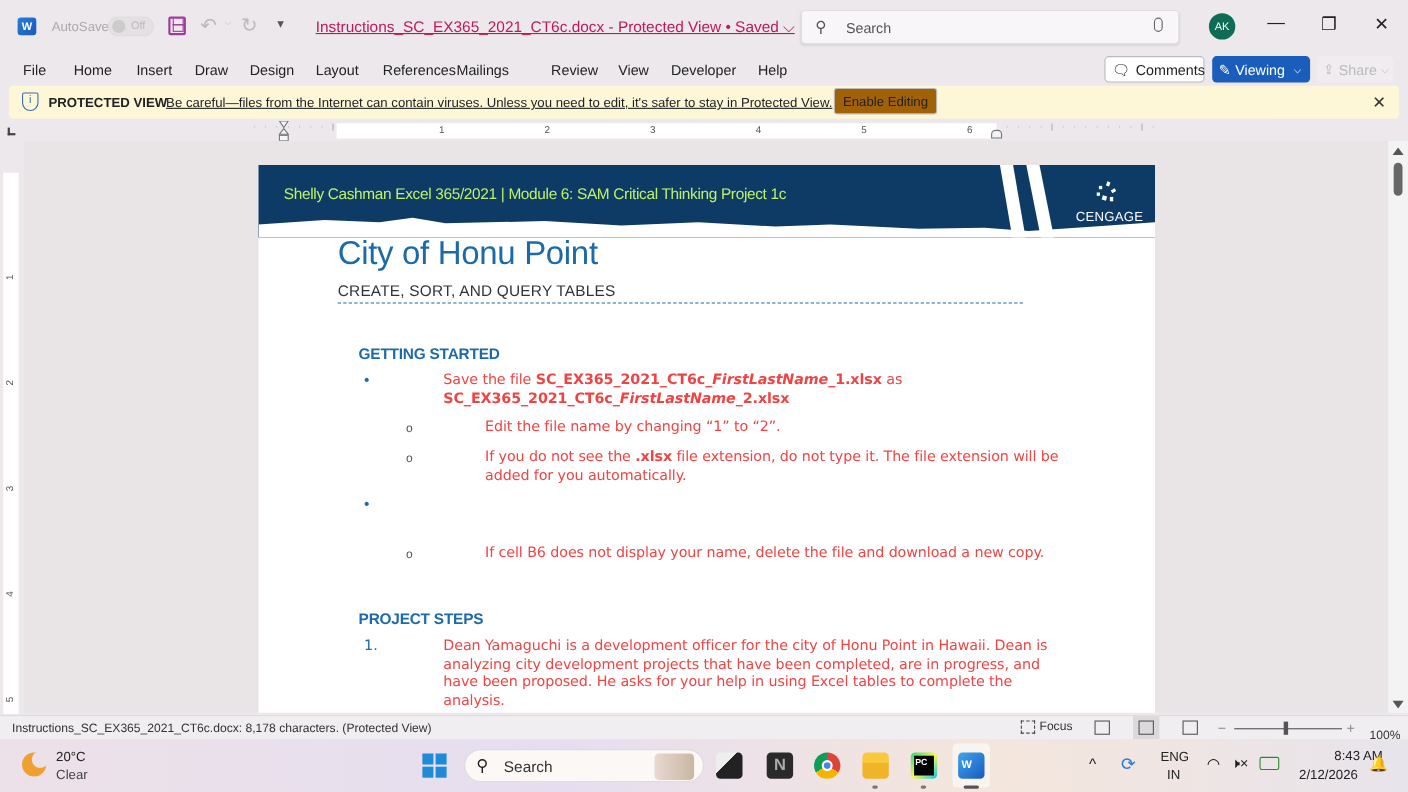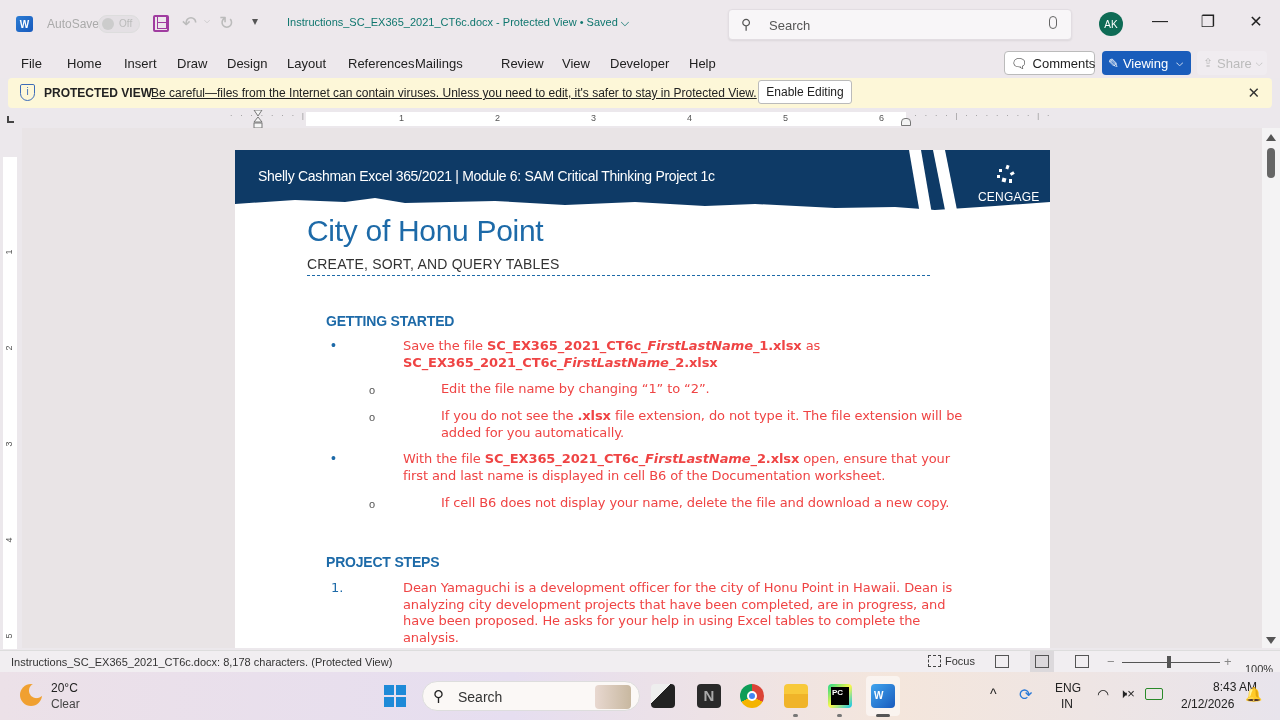--- a/index.html
+++ b/index.html
@@ -13,62 +13,62 @@
   .toggle { position: absolute; left: 98px; top: 15px; width: 42px; height: 18px; border-radius: 9px; background: #e4e0e4; border: 1px solid #ddd; }
   .toggle .knob { position: absolute; left: 3px; top: 2px; width: 12px; height: 12px; border-radius: 50%; background: #ccc; }
   .toggle .off { position: absolute; left: 20px; top: 2px; font-size: 10px; color: #bbb; text-align: right; }
   .save-icon { position: absolute; left: 153px; top: 15px; width: 16px; height: 17px; border: 2px solid #a03ca0; border-radius: 2px; }
   .save-icon::before { content: ""; position: absolute; left: 2px; top: 0; width: 8px; height: 5px; border: 1.5px solid #a03ca0; border-top: none; }
   .save-icon::after { content: ""; position: absolute; left: 2px; bottom: 1px; width: 8px; height: 5px; border: 1.5px solid #a03ca0; }
   .undo { position: absolute; left: 182px; top: 12px; font-size: 18px; color: #bbb; }
   .undo-caret { position: absolute; left: 204px; top: 16px; font-size: 8px; color: #bbb; }
   .redo { position: absolute; left: 219px; top: 12px; font-size: 18px; color: #bbb; }
   .qat-more { position: absolute; left: 252px; top: 14px; font-size: 12px; color: #555; }
-  .doc-title { position: absolute; left: 287px; top: 16px; font-size: 11px; color: #0f766e; }
+  .doc-title { position: absolute; left: 287px; top: 16px; font-size: 14px; color: #be185d; text-decoration: underline; }
   .searchbox { position: absolute; left: 728px; top: 9px; width: 344px; height: 31px; background: #f8f6f8; border: 1px solid #e2dde2; border-radius: 4px; box-shadow: 0 1px 2px rgba(0,0,0,0.08); }
   .searchbox .s-ico { position: absolute; left: 12px; top: 6px; font-size: 14px; color: #555; transform: scaleX(-1); }
   .searchbox .s-txt { position: absolute; left: 40px; top: 8px; font-size: 13px; color: #555; }
   .searchbox .mic { position: absolute; right: 14px; top: 6px; width: 8px; height: 13px; border: 1.5px solid #666; border-radius: 4px; }
   .avatar { position: absolute; left: 1099px; top: 12px; width: 24px; height: 24px; border-radius: 50%; background: #0e6b55; color: #fff; font-size: 10px; display: flex; align-items: center; justify-content: center; }
   .win-btn { position: absolute; top: 12px; font-size: 16px; color: #222; width: 30px; text-align: center; }
 
   
   .ribbon { position: absolute; top: 48px; left: 0; width: 1280px; height: 30px; background: #ede8ec; }
   .tab { position: absolute; top: 8px; font-size: 13px; color: #222; }
   .btn-comments { position: absolute; left: 1004px; top: 3px; width: 91px; height: 24px; border: 1px solid #bbb; border-radius: 4px; background: #fff; font-size: 13px; display: flex; align-items: center; padding-left: 6px; gap: 5px; }
   .btn-viewing { position: absolute; left: 1102px; top: 3px; width: 89px; height: 24px; border-radius: 4px; background: #1a5dbb; color: #fff; font-size: 13px; display: flex; align-items: center; padding-left: 6px; gap: 4px; }
   .btn-share { position: absolute; left: 1197px; top: 3px; width: 70px; height: 24px; border-radius: 4px; background: #f0ecf0; color: #bbb; font-size: 13px; display: flex; align-items: center; padding-left: 6px; gap: 4px; }
 
   
   .pvbar { position: absolute; top: 78px; left: 8px; width: 1264px; height: 30px; background: #fdf7d8; border-radius: 4px; }
   .pv-icon { position: absolute; left: 12px; top: 6px; width: 15px; height: 17px; border: 1.5px solid #3b6bb8; border-radius: 2px 2px 8px 8px; color: #3b6bb8; font-size: 10px; text-align: center; line-height: 14px; }
   .pv-label { position: absolute; left: 36px; top: 8px; font-size: 12px; font-weight: bold; color: #222; }
   .pv-msg { position: absolute; left: 143px; top: 8px; font-size: 12px; color: #222; text-decoration: underline; }
-  .pv-enable { position: absolute; left: 750px; top: 2px; width: 94px; height: 24px; border: 1px solid #bbb; border-radius: 3px; background: #ffffff; font-size: 12px; display: flex; align-items: center; justify-content: center; }
+  .pv-enable { position: absolute; left: 750px; top: 2px; width: 94px; height: 24px; border: 1px solid #bbb; border-radius: 3px; background: #a16207; font-size: 12px; display: flex; align-items: center; justify-content: center; }
   .pv-close { position: absolute; right: 12px; top: 6px; font-size: 15px; color: #333; }
 
   
   .ruler-area { position: absolute; top: 110px; left: 0; width: 1280px; height: 18px; }
   .ruler-corner { position: absolute; left: 7px; top: 6px; width: 7px; height: 7px; border-left: 2px solid #444; border-bottom: 2px solid #444; }
   .ruler { position: absolute; left: 306px; top: 2px; width: 600px; height: 14px; background: #fff; }
   .ruler-num { position: absolute; top: 1px; font-size: 9px; color: #555; }
   .ruler-dots { position: absolute; top: 2px; left: 230px; width: 820px; height: 14px; font-size: 7px; color: #888; letter-spacing: 3px; white-space: nowrap; overflow: hidden; }
   .indent-marker { position: absolute; left: 253px; top: 0; width: 10px; height: 20px; }
   .right-marker { position: absolute; left: 901px; top: 8px; width: 10px; height: 8px; border: 1px solid #777; border-radius: 4px 4px 0 0; background: #f3f3f3; }
 
   
   .vruler { position: absolute; left: 3px; top: 157px; width: 14px; height: 492px; background: #fff; }
   .vr-num { position: absolute; left: 3px; font-size: 9px; color: #555; transform: rotate(-90deg); }
 
   
   .canvas { position: absolute; top: 128px; left: 22px; width: 1240px; height: 520px; background: #e9e4e6; overflow: hidden; }
   .page { position: absolute; left: 213px; top: 22px; width: 815px; height: 520px; background: #fff; }
   .header-band { position: absolute; left: 0; top: 0; width: 815px; height: 66px; background: #0e3a66; overflow: hidden; }
   .header-band .torn { position: absolute; left: 0; top: 46px; width: 815px; height: 24px; }
-  .header-text { position: absolute; left: 23px; top: 18px; font-size: 14px; color: #ffffff; letter-spacing: -0.3px; }
+  .header-text { position: absolute; left: 23px; top: 18px; font-size: 14px; color: #bef264; letter-spacing: -0.3px; }
   .stripes { position: absolute; left: 672px; top: 0; width: 60px; height: 70px; }
   .cengage-mark { position: absolute; left: 757px; top: 14px; width: 26px; height: 22px; }
   .cengage-text { position: absolute; left: 743px; top: 40px; font-size: 12px; color: #fff; letter-spacing: 0.2px; }
 
   .doc-h1 { position: absolute; left: 72px; top: 64px; font-size: 30px; color: #1d6aa8; font-weight: normal; letter-spacing: -0.3px; }
   .doc-sub { position: absolute; left: 72px; top: 106px; font-size: 14px; color: #333; letter-spacing: 0.2px; }
   .doc-rule { position: absolute; left: 72px; top: 125px; width: 623px; border-top: 1.5px dashed #1d6aa8; }
 
   .sec-head { position: absolute; left: 91px; font-size: 14px; font-weight: bold; color: #1d6aa8; letter-spacing: -0.2px; }
   .para { position: absolute; font-family: "DejaVu Sans", sans-serif; font-size: 13px; color: #ef4444; line-height: 16.5px; letter-spacing: -0.1px; margin-left: 36px; }
@@ -245,24 +245,20 @@
     <span class="obullet" style="top:234px;">o</span>
     <div class="para" style="left:170px;top:231px;">Edit the file name by changing “1” to “2”.</div>
 
     <span class="obullet" style="top:261px;">o</span>
     <div class="para" style="left:170px;top:258px;">
       <span>If you do not see the </span><b>.xlsx</b><span> file extension, do not type it. The file extension will be</span><br>
       <span>added for you automatically.</span>
     </div>
 
     <span class="bullet" style="top:300px;">•</span>
-    <div class="para" style="left:132px;top:301px;">
-      <span>With the file </span><b>SC_EX365_2021_CT6c_</b><b><i>FirstLastName</i></b><b>_2.xlsx</b><span> open, ensure that your</span><br>
-      <span>first and last name is displayed in cell B6 of the Documentation worksheet.</span>
-    </div>
 
     <span class="obullet" style="top:348px;">o</span>
     <div class="para" style="left:170px;top:345px;">If cell B6 does not display your name, delete the file and download a new copy.</div>
 
     <div class="sec-head" style="top:404px;">PROJECT STEPS</div>
 
     <span class="num" style="top:430px;">1.</span>
     <div class="para" style="left:132px;top:430px;">
       <span>Dean Yamaguchi is a development officer for the city of Honu Point in Hawaii. Dean is</span><br>
       <span>analyzing city development projects that have been completed, are in progress, and</span><br>

